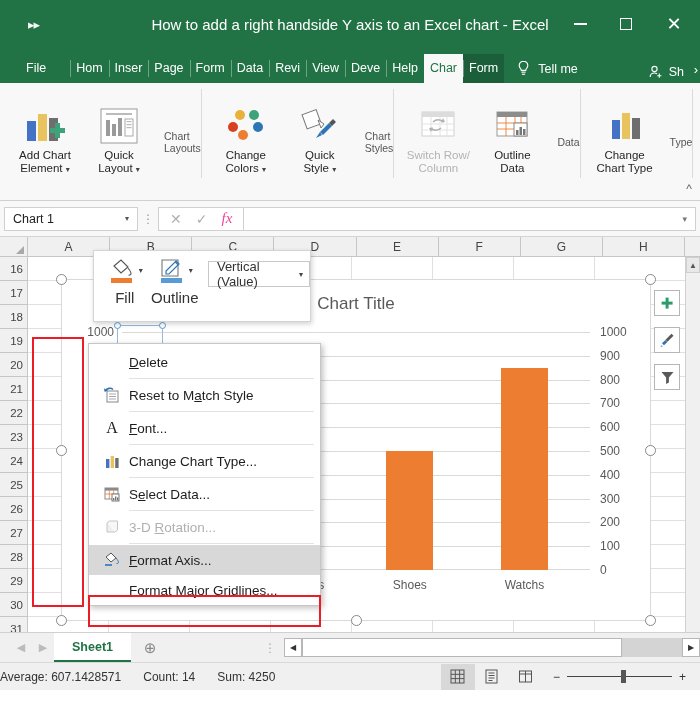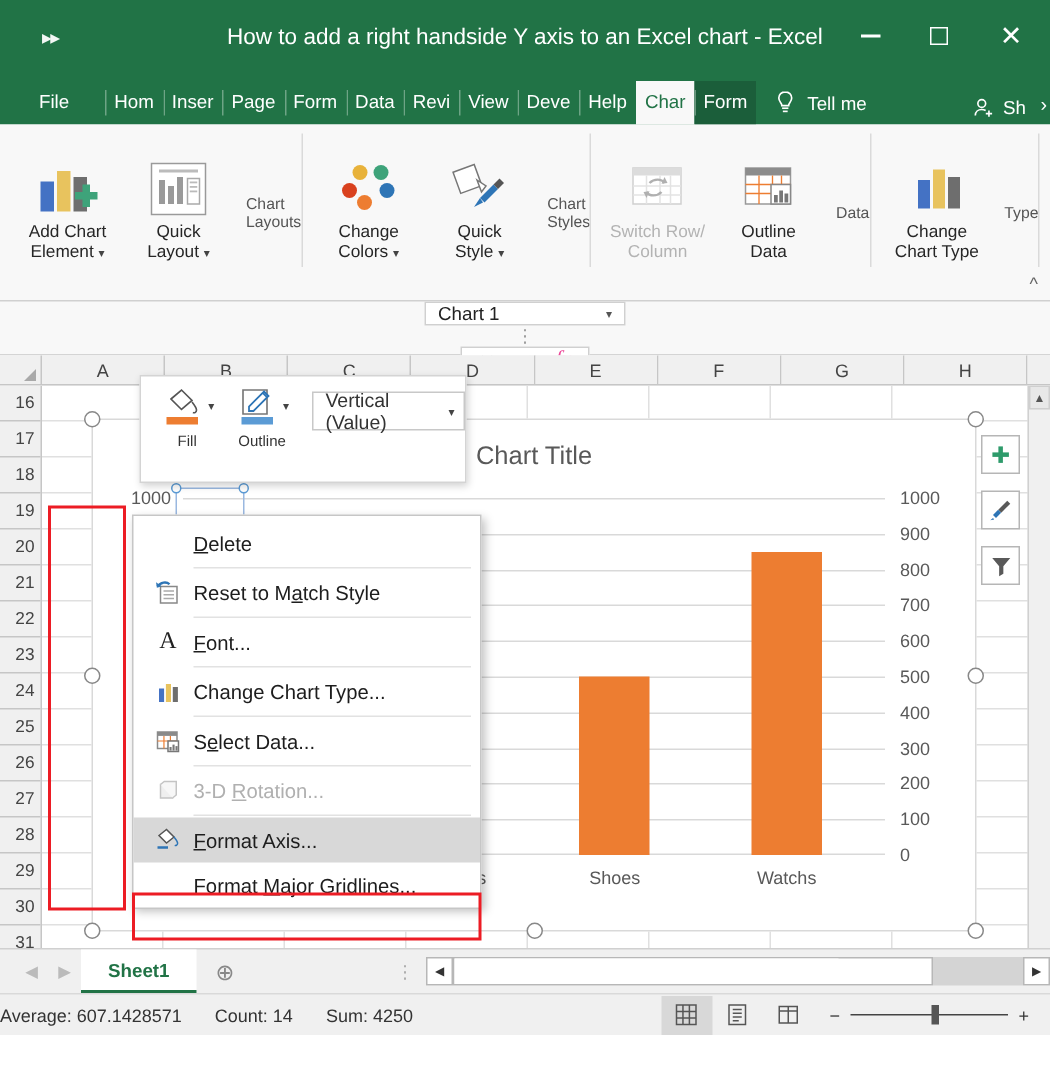--- a/index.html
+++ b/index.html
@@ -74,21 +74,21 @@
   .btn .ico{ height:46px; display:flex; align-items:center; justify-content:center;}
   .btn .lbl{ font-size:11.5px; color:#262626; text-align:center; line-height:13px;}
   .btn.dis .lbl{ color:#b3b3b3;}
   .caretsm{ font-size:8px; color:#444; }
   .ribbon-collapse{
     position:absolute; right:8px; bottom:4px; color:#666; font-size:12px;
   }
   
   .fbar{
     height:36px; background:#f8f8f8; display:flex; align-items:center;
-    border-bottom:1px solid #d4d4d4; padding:0 4px;flex-direction:column;
+    border-bottom:1px solid #d4d4d4; padding:0 4px;
   }
   .namebox{
     width:134px; height:24px; background:#fff; border:1px solid #d0d0d0;
     display:flex; align-items:center; padding:0 8px; font-size:12.5px;
     justify-content:space-between; color:#222;
   }
   .vdots{ width:20px; text-align:center; color:#999; font-size:12px;}
   .fbtns{
     display:flex; align-items:center; gap:14px; height:24px;
     border:1px solid #d0d0d0; background:#fff; padding:0 11px; color:#b0b0b0;
@@ -166,21 +166,21 @@
     background:#fff; border:1.3px solid #5b9bd5;
   }
   
   .minitb{
     position:absolute; left:93px; top:250px; width:218px; height:72px;
     background:#fff; border:1px solid #d4d4d4; box-shadow:1px 2px 5px rgba(0,0,0,.18);
     z-index:20; display:flex; align-items:flex-start; padding:6px 0 0 8px;
   }
   .mbtn{ width:52px; display:flex; flex-direction:column; align-items:center;}
   .mbtn .mi{ height:32px; display:flex; align-items:flex-start; gap:2px;}
-  .mbtn .ml{ font-size:10px; color:#333;}
+  .mbtn .ml{ font-size:15px; color:#333;}
   .axisdd{
     margin:4px 0 0 6px; height:26px; border:1px solid #c8c8c8; background:#fff;
     display:flex; align-items:center; padding:0 6px 0 8px; gap:7px;
     font-size:13px; color:#333;
   }
   
   .ctxmenu{
     position:absolute; left:88px; top:343px; width:233px;
     background:#fff; border:1px solid #c6c6c6; box-shadow:2px 2px 6px rgba(0,0,0,.25);
     z-index:25; padding:3px 0 0;

